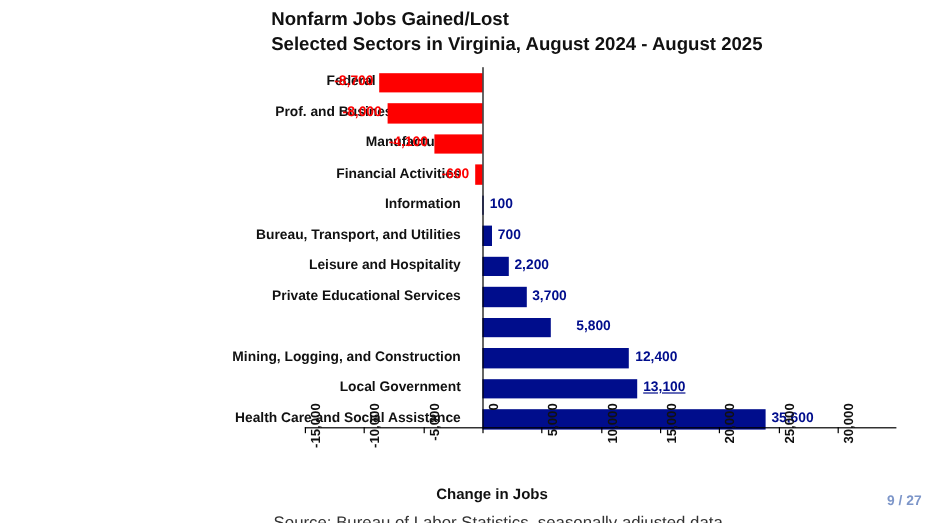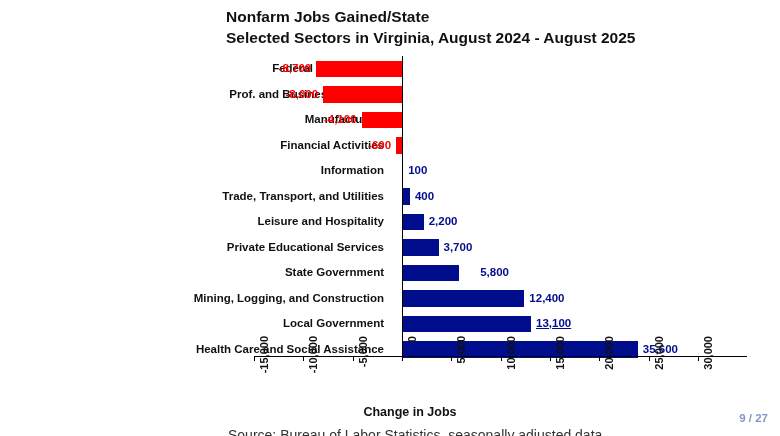--- a/index.html
+++ b/index.html
@@ -154,21 +154,21 @@
     font-weight: bold;
     white-space: nowrap;
   }
 </style>
 </head>
 <body>
 
 <div id="stage">
 
   <div class="title-block">
-    <div class="title-line">Nonfarm Jobs Gained/State</div>
+    <div class="title-line">Nonfarm Jobs Gained/Lost</div>
     <div class="title-line">Selected Sectors in Virginia, August 2024 - August 2025</div>
   </div>
 
   <div class="plot">
     <div class="rowlist" id="rowlist">
         <div class="row">
           <div class="label-holder">Federal Government</div>
           <div class="bar neg" style="width: 85.84px; left: 316.16px;"></div>
           <div class="val neg" style="right: 468.84px;">-8,700</div>
         </div>
@@ -186,36 +186,35 @@
           <div class="label-holder">Financial Activities</div>
           <div class="bar neg" style="width: 5.92px; left: 396.08px;"></div>
           <div class="val neg" style="right: 388.92px;">-600</div>
         </div>
         <div class="row">
           <div class="label-holder">Information</div>
           <div class="bar pos" style="width: 1.2px; left: 402px;"></div>
           <div class="val pos" style="left: 408.2px;">100</div>
         </div>
         <div class="row">
-          <div class="label-holder">Trade, Transport, and Utilities</div>
+          <div class="label-holder">Bureau, Transport, and Utilities</div>
           <div class="bar pos" style="width: 7.89333px; left: 402px;"></div>
-          <div class="val pos" style="left: 414.893px;">400</div>
+          <div class="val pos" style="left: 414.893px;">700</div>
         </div>
         <div class="row">
           <div class="label-holder">Leisure and Hospitality</div>
           <div class="bar pos" style="width: 21.7067px; left: 402px;"></div>
           <div class="val pos" style="left: 428.707px;">2,200</div>
         </div>
         <div class="row">
           <div class="label-holder">Private Educational Services</div>
           <div class="bar pos" style="width: 36.5067px; left: 402px;"></div>
           <div class="val pos" style="left: 443.507px;">3,700</div>
         </div>
         <div class="row">
-          <div class="label-holder">State Government</div>
           <div class="bar pos" style="width: 57.2267px; left: 402px;"></div>
           <div class="val pos" style="left: 464.227px; margin-left: 16px;">5,800</div>
         </div>
         <div class="row">
           <div class="label-holder">Mining, Logging, and Construction</div>
           <div class="bar pos" style="width: 122.347px; left: 402px;"></div>
           <div class="val pos" style="left: 529.347px;">12,400</div>
         </div>
         <div class="row">
           <div class="label-holder">Local Government</div>

